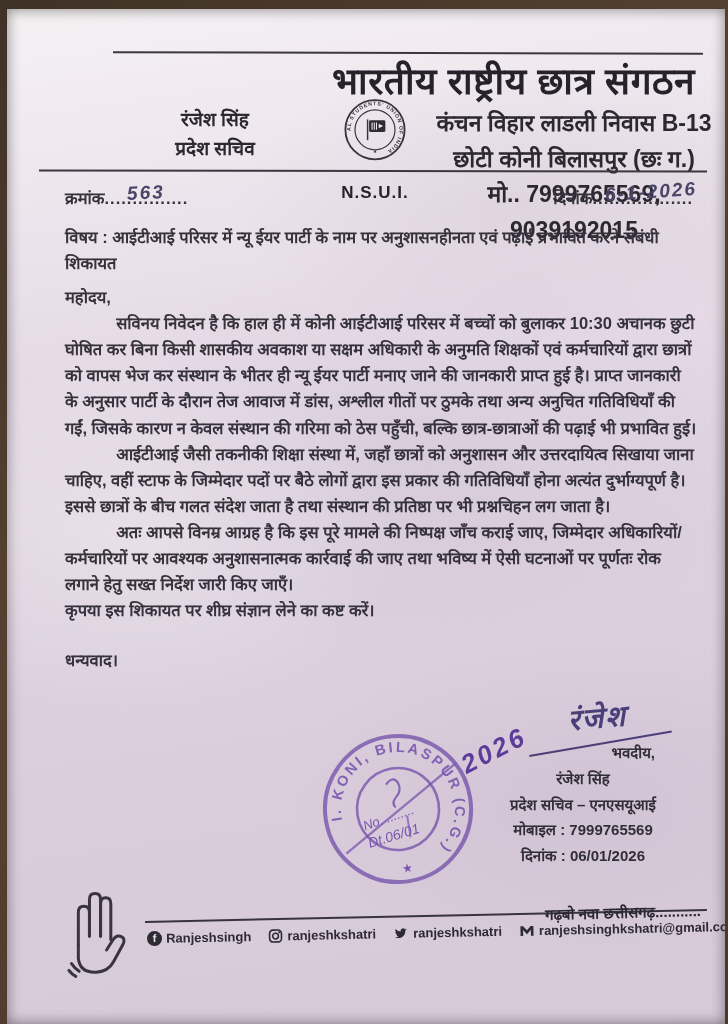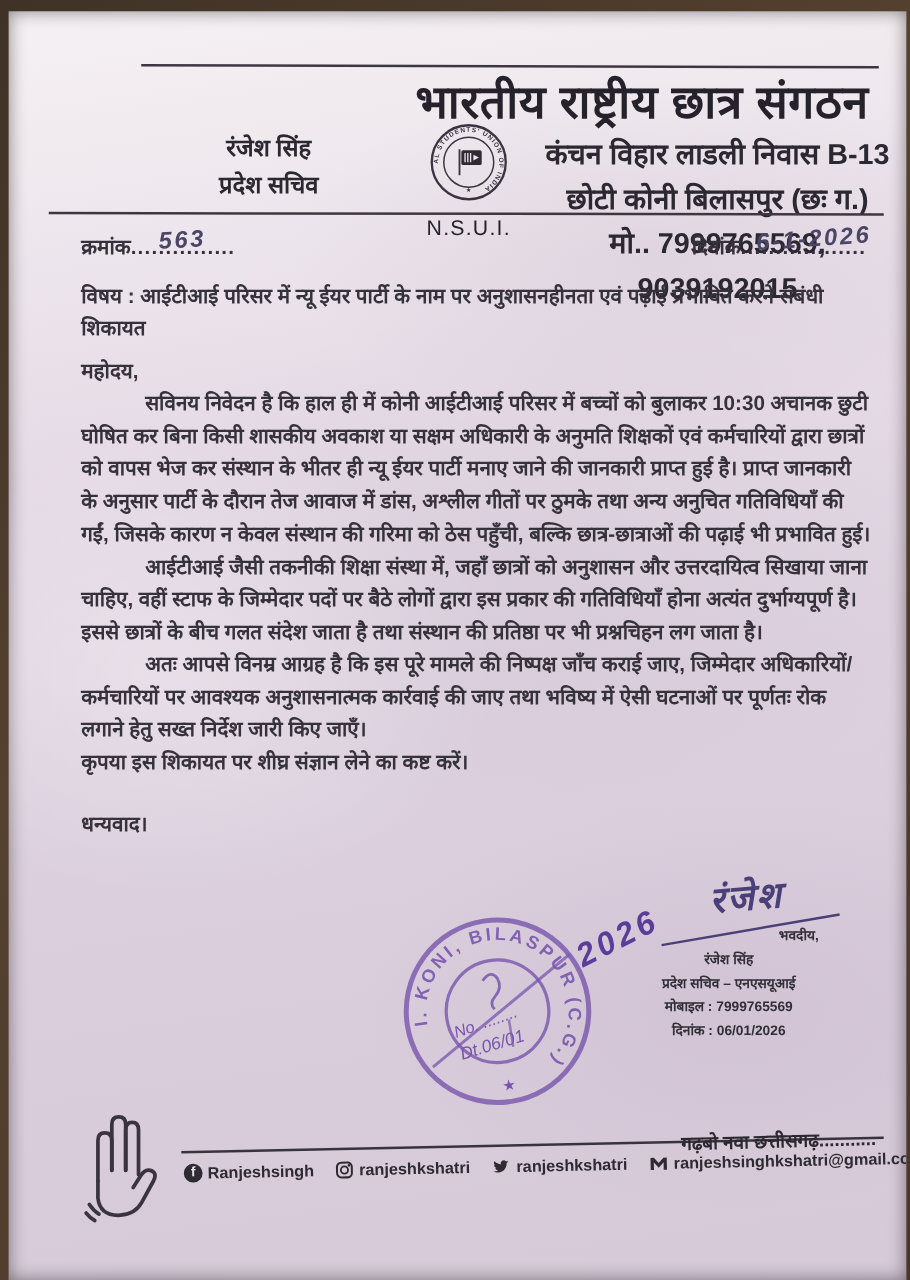--- a/index.html
+++ b/index.html
@@ -24,21 +24,21 @@
       radial-gradient(ellipse 420px 240px at 80% 78%, rgba(118,98,128,.08), transparent 70%);
   }
   .ink{color:#35313b;}
   
   .top-rule{position:absolute;top:43px;left:106px;right:22px;height:2px;background:#3d3742;transform:rotate(.15deg);}
   .org-title{position:absolute;top:45px;left:40px;right:30px;text-align:right;
     font-size:37px;font-weight:700;color:#26222c;letter-spacing:.5px;}
   .hdr-left{position:absolute;top:97px;left:88px;width:240px;text-align:center;
     font-size:19px;font-weight:700;color:#2c2832;line-height:1.5;}
   .hdr-logo{position:absolute;top:88px;left:331px;width:74px;text-align:center;}
-  .hdr-logo .abbr{font-size:17px;font-weight:400;color:#26222c;letter-spacing:1px;margin-top:1px;}
+  .hdr-logo .abbr{font-size:17px;font-weight:700;color:#26222c;letter-spacing:1px;margin-top:12px;}
   .hdr-right{position:absolute;top:97px;left:428px;width:278px;text-align:center;
     font-size:23px;font-weight:700;color:#2c2832;line-height:1.55;}
   .mid-rule{position:absolute;top:161px;left:32px;right:18px;height:2px;background:#3d3742;transform:rotate(.1deg);}
   
   .letter-body{position:absolute;top:176px;left:58px;right:28px;font-size:16.5px;color:#36323c;
     font-weight:500;line-height:1.58;}
   .meta-row{display:flex;justify-content:space-between;align-items:flex-start;padding-right:4px;gap:16px;}
   .serial,.ldate{position:relative;font-weight:600;}
   .dots{letter-spacing:1px;}
   .hw{font-style:italic;color:#4b4566;}
@@ -49,21 +49,21 @@
   .subject{margin-top:14px;line-height:1.55;font-weight:600;max-width:620px;}
   .salutation{margin-top:8px;font-weight:700;}
   .para{margin:0;text-indent:3.1em;font-weight:bold;}
   .para.noindent{text-indent:0;}
   .thanks{margin-top:24px;font-weight:600;}
   
   .sig-scribble{position:absolute;top:688px;right:52px;width:150px;text-align:center;
     color:#4a3f78;transform:rotate(-5deg);}
   .sig-scribble .scr-text{font-size:29px;font-style:italic;font-weight:600;letter-spacing:2px;}
   .sig-block{position:absolute;top:731px;right:22px;width:240px;text-align:center;
-    font-size:11px;font-weight:600;color:#322e38;line-height:1.72;}
+    font-size:15px;font-weight:600;color:#322e38;line-height:1.72;}
   .sig-block .closing{text-align:right;padding-right:48px;}
   
   .stamp{position:absolute;top:712px;left:303px;width:176px;height:176px;opacity:.88;
     transform:rotate(-9deg);}
   .hw-2026{position:absolute;top:726px;left:452px;font-size:26px;font-style:italic;
     color:#5b3d99;transform:rotate(-27deg);letter-spacing:3px;font-weight:600;}
   
   .hand-logo{position:absolute;top:876px;left:46px;width:90px;height:94px;}
   .foot-rule{position:absolute;top:906px;left:138px;width:562px;height:2px;background:#38343e;transform:rotate(-1.2deg);}
   .slogan{position:absolute;top:893px;right:24px;font-size:15px;font-weight:700;color:#2c2832;transform:rotate(-1.5deg);}

